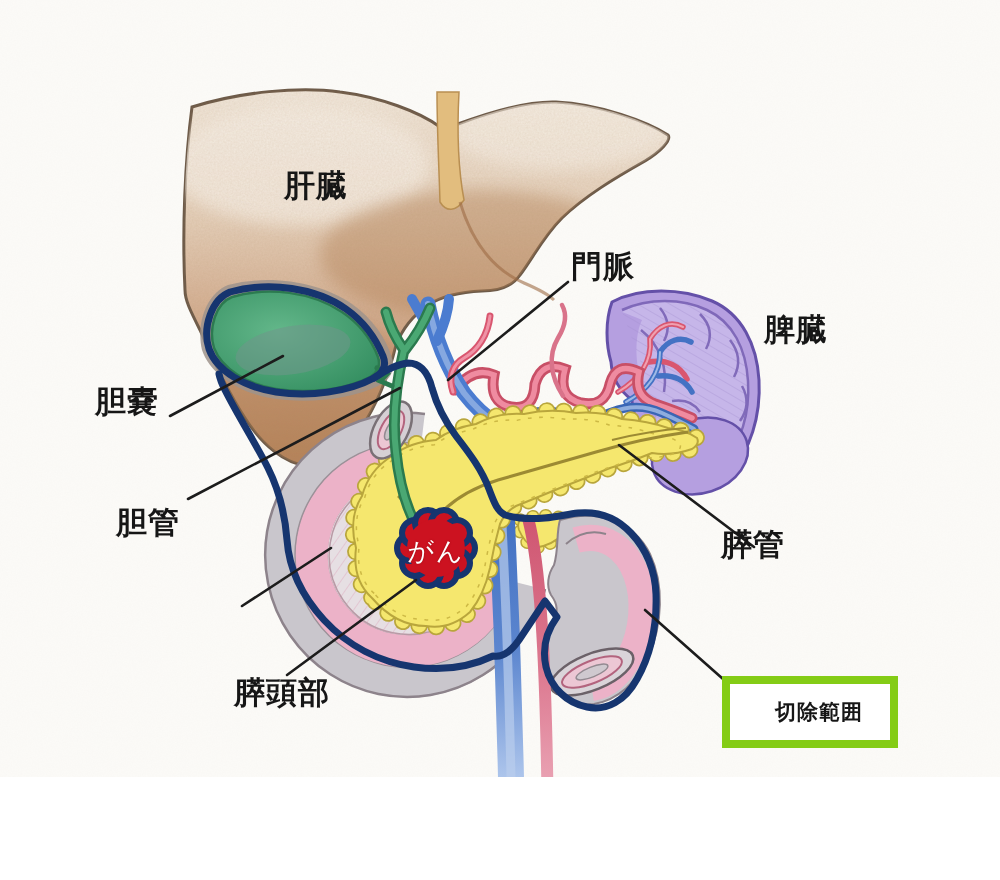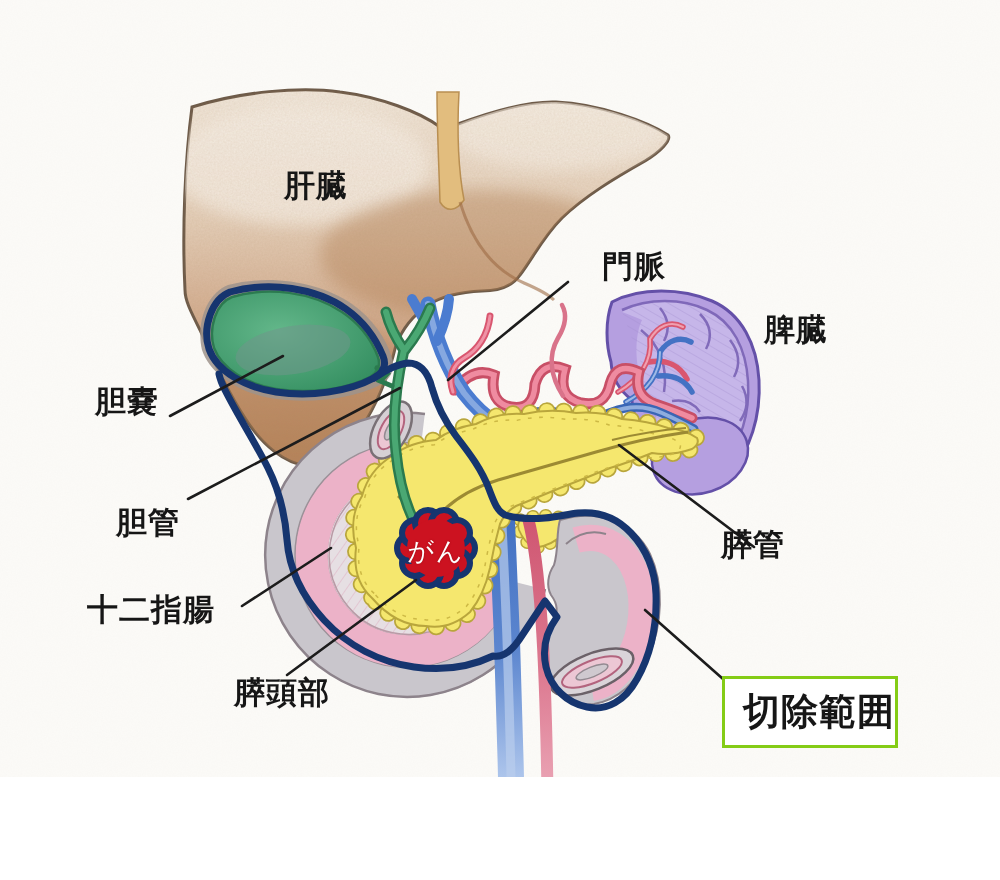--- a/index.html
+++ b/index.html
@@ -4,23 +4,23 @@
 <style>
   html,body{margin:0;padding:0;background:#ffffff;}
   #stage{position:relative;width:1000px;height:777px;background:#fcfbf8;overflow:hidden;
          font-family:"Liberation Sans", sans-serif;}
   #art{position:absolute;left:0;top:0;}
   .lbl{position:absolute;font-weight:700;font-size:31px;line-height:1.05;color:#161616;
        white-space:nowrap;letter-spacing:1px;}
   .lbl-cancer{position:absolute;left:394px;top:534px;width:84px;text-align:center;
        font-weight:400;font-size:26px;color:#ffffff;letter-spacing:2px;text-shadow:0 0 2px rgba(120,0,0,.6);}
   .resection-box{position:absolute;left:722px;top:676px;width:176px;height:72px;
-       box-sizing:border-box;border:3px solid #84cc16;background:#ffffff;
+       box-sizing:border-box;border:8px solid #84cc16;background:#ffffff;
        display:flex;align-items:center;justify-content:center;
-       font-weight:700;font-size:37px;color:#161616;letter-spacing:1px;padding-left:18px;}
+       font-weight:700;font-size:21px;color:#161616;letter-spacing:1px;padding-left:18px;}
 </style>
 </head>
 <body>
 
 <div id="stage">
 
 <svg id="art" width="1000" height="880" viewBox="0 0 1000 880" xmlns="http://www.w3.org/2000/svg">
   <defs>
     <linearGradient id="liverGrad" x1="0" y1="0" x2="0" y2="1">
       <stop offset="0" stop-color="#f2e9dd"></stop>
@@ -254,24 +254,23 @@
     <line x1="170" y1="416" x2="283" y2="356"></line>
     <line x1="188" y1="499" x2="400" y2="388"></line>
     <line x1="242" y1="606" x2="331" y2="548"></line>
     <line x1="287" y1="675" x2="416" y2="580"></line>
     <line x1="754" y1="547" x2="619" y2="445"></line>
     <line x1="645" y1="610" x2="723" y2="679"></line>
   </g>
 </svg>
 
   <div class="lbl" style="left:284px;top:170px;">肝臓</div>
-  <div class="lbl" style="left:602px;top:251px;">門脈</div>
+  <div class="lbl" style="left:571px;top:251px;">門脈</div>
   <div class="lbl" style="left:743px;top:314px;margin-left:21px;">脾臓</div>
   <div class="lbl" style="left:95px;top:386px;">胆嚢</div>
   <div class="lbl" style="left:116px;top:507px;">胆管</div>
-  <div class="lbl" style="left:87px;top:594px;">十二指腸</div>
   <div class="lbl" style="left:234px;top:677px;">膵頭部</div>
   <div class="lbl" style="left:721px;top:529px;">膵管</div>
   <div class="lbl-cancer">がん</div>
   <div class="resection-box">
     <span>切除範囲</span>
   </div>
 </div>
 
 </body></html>

